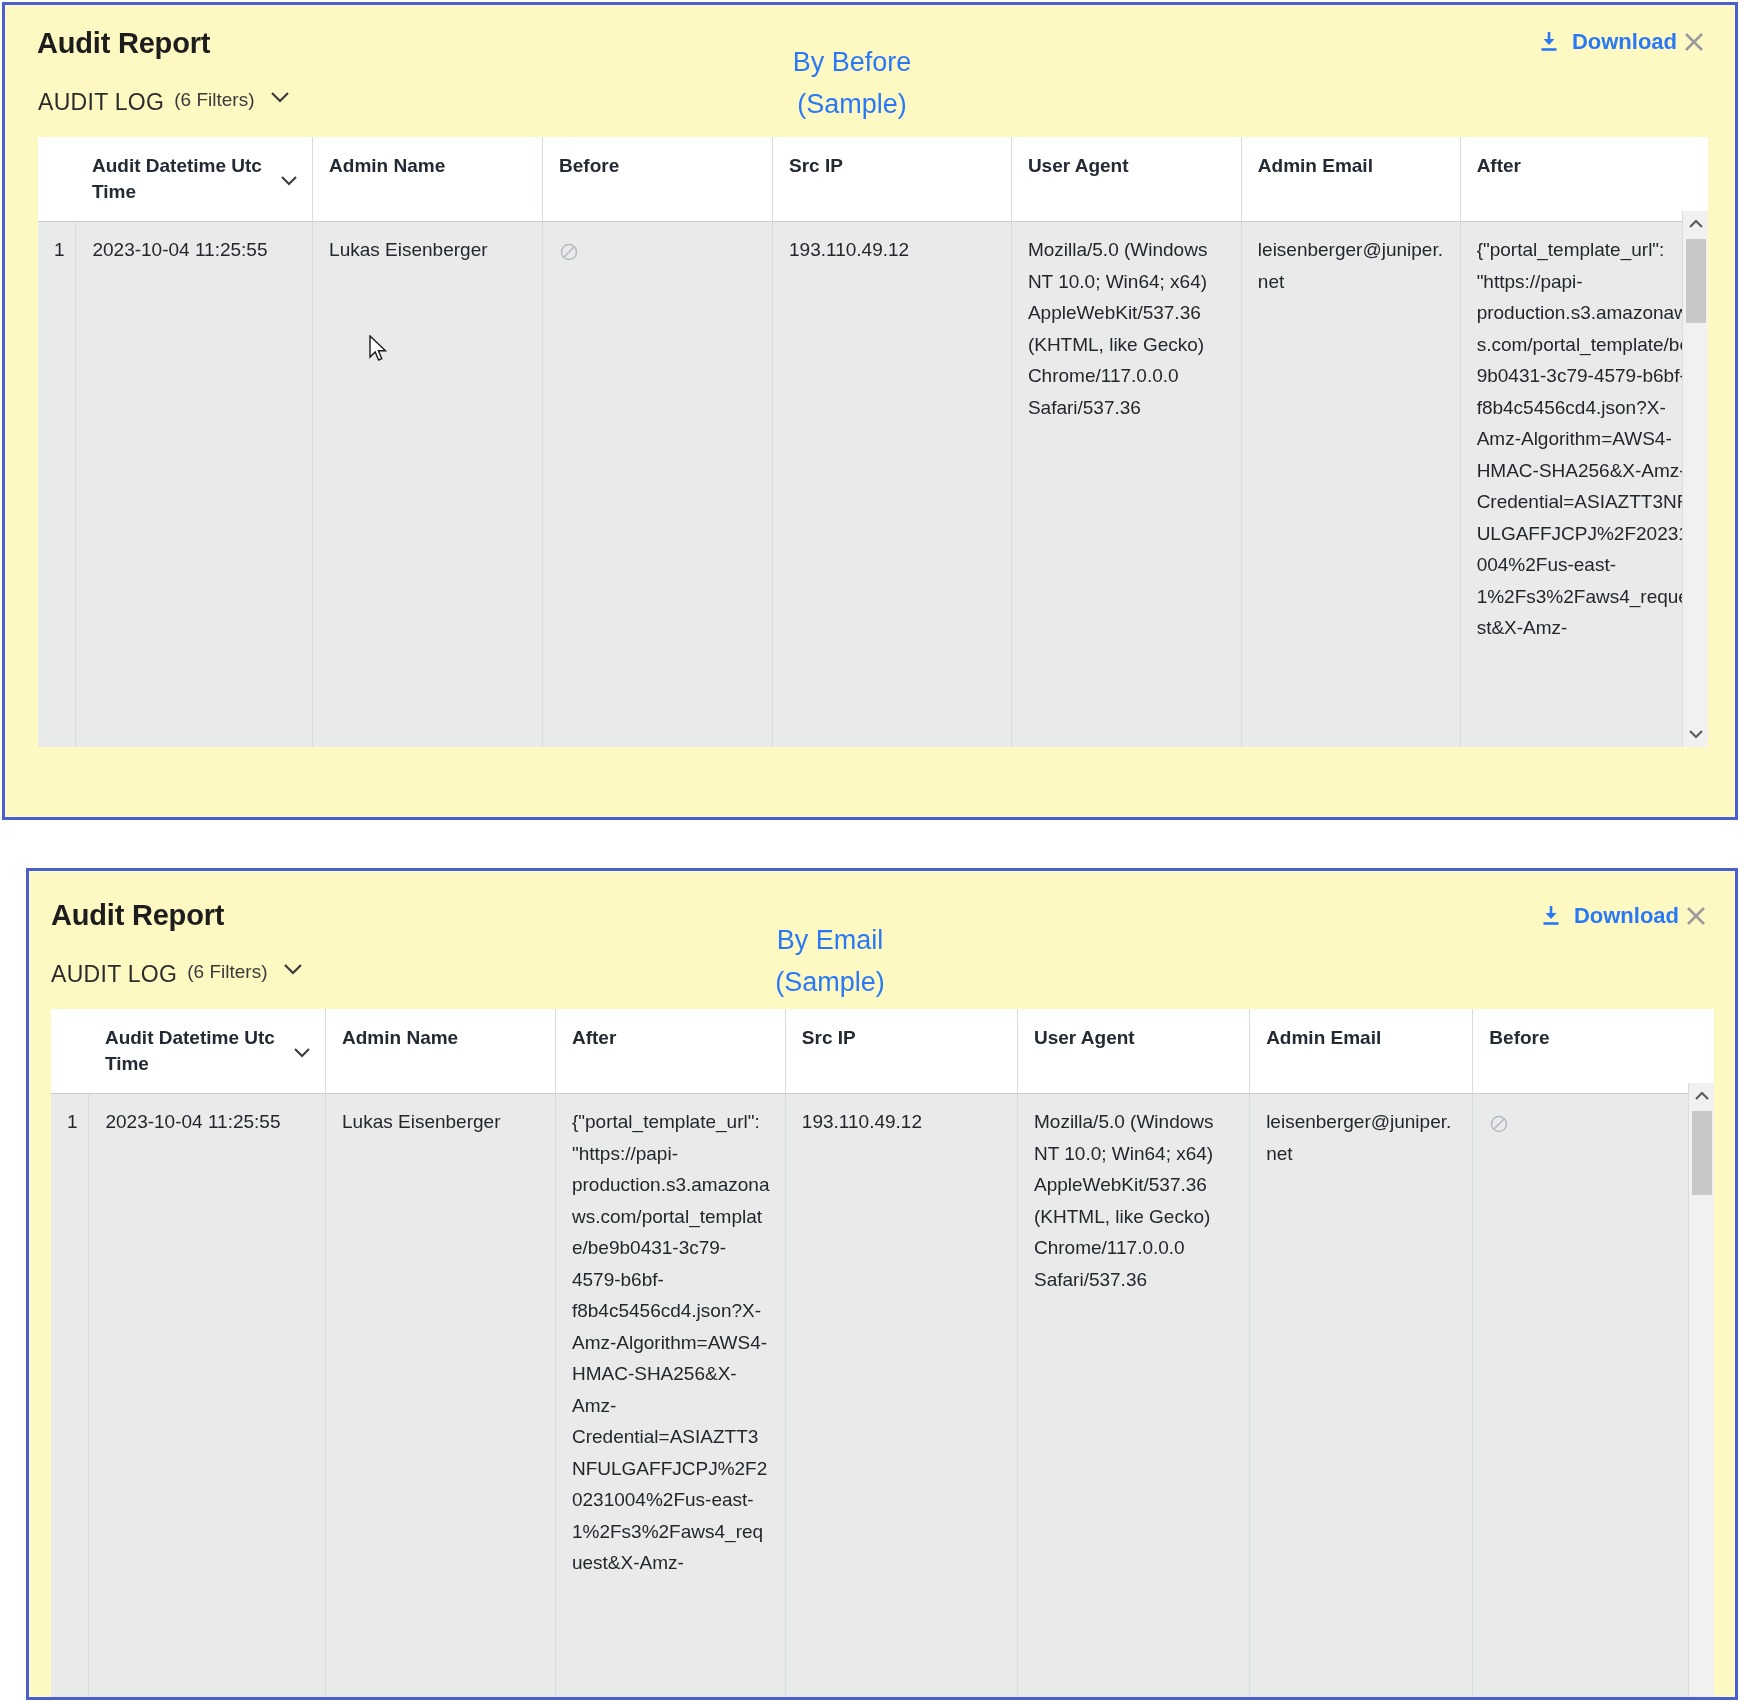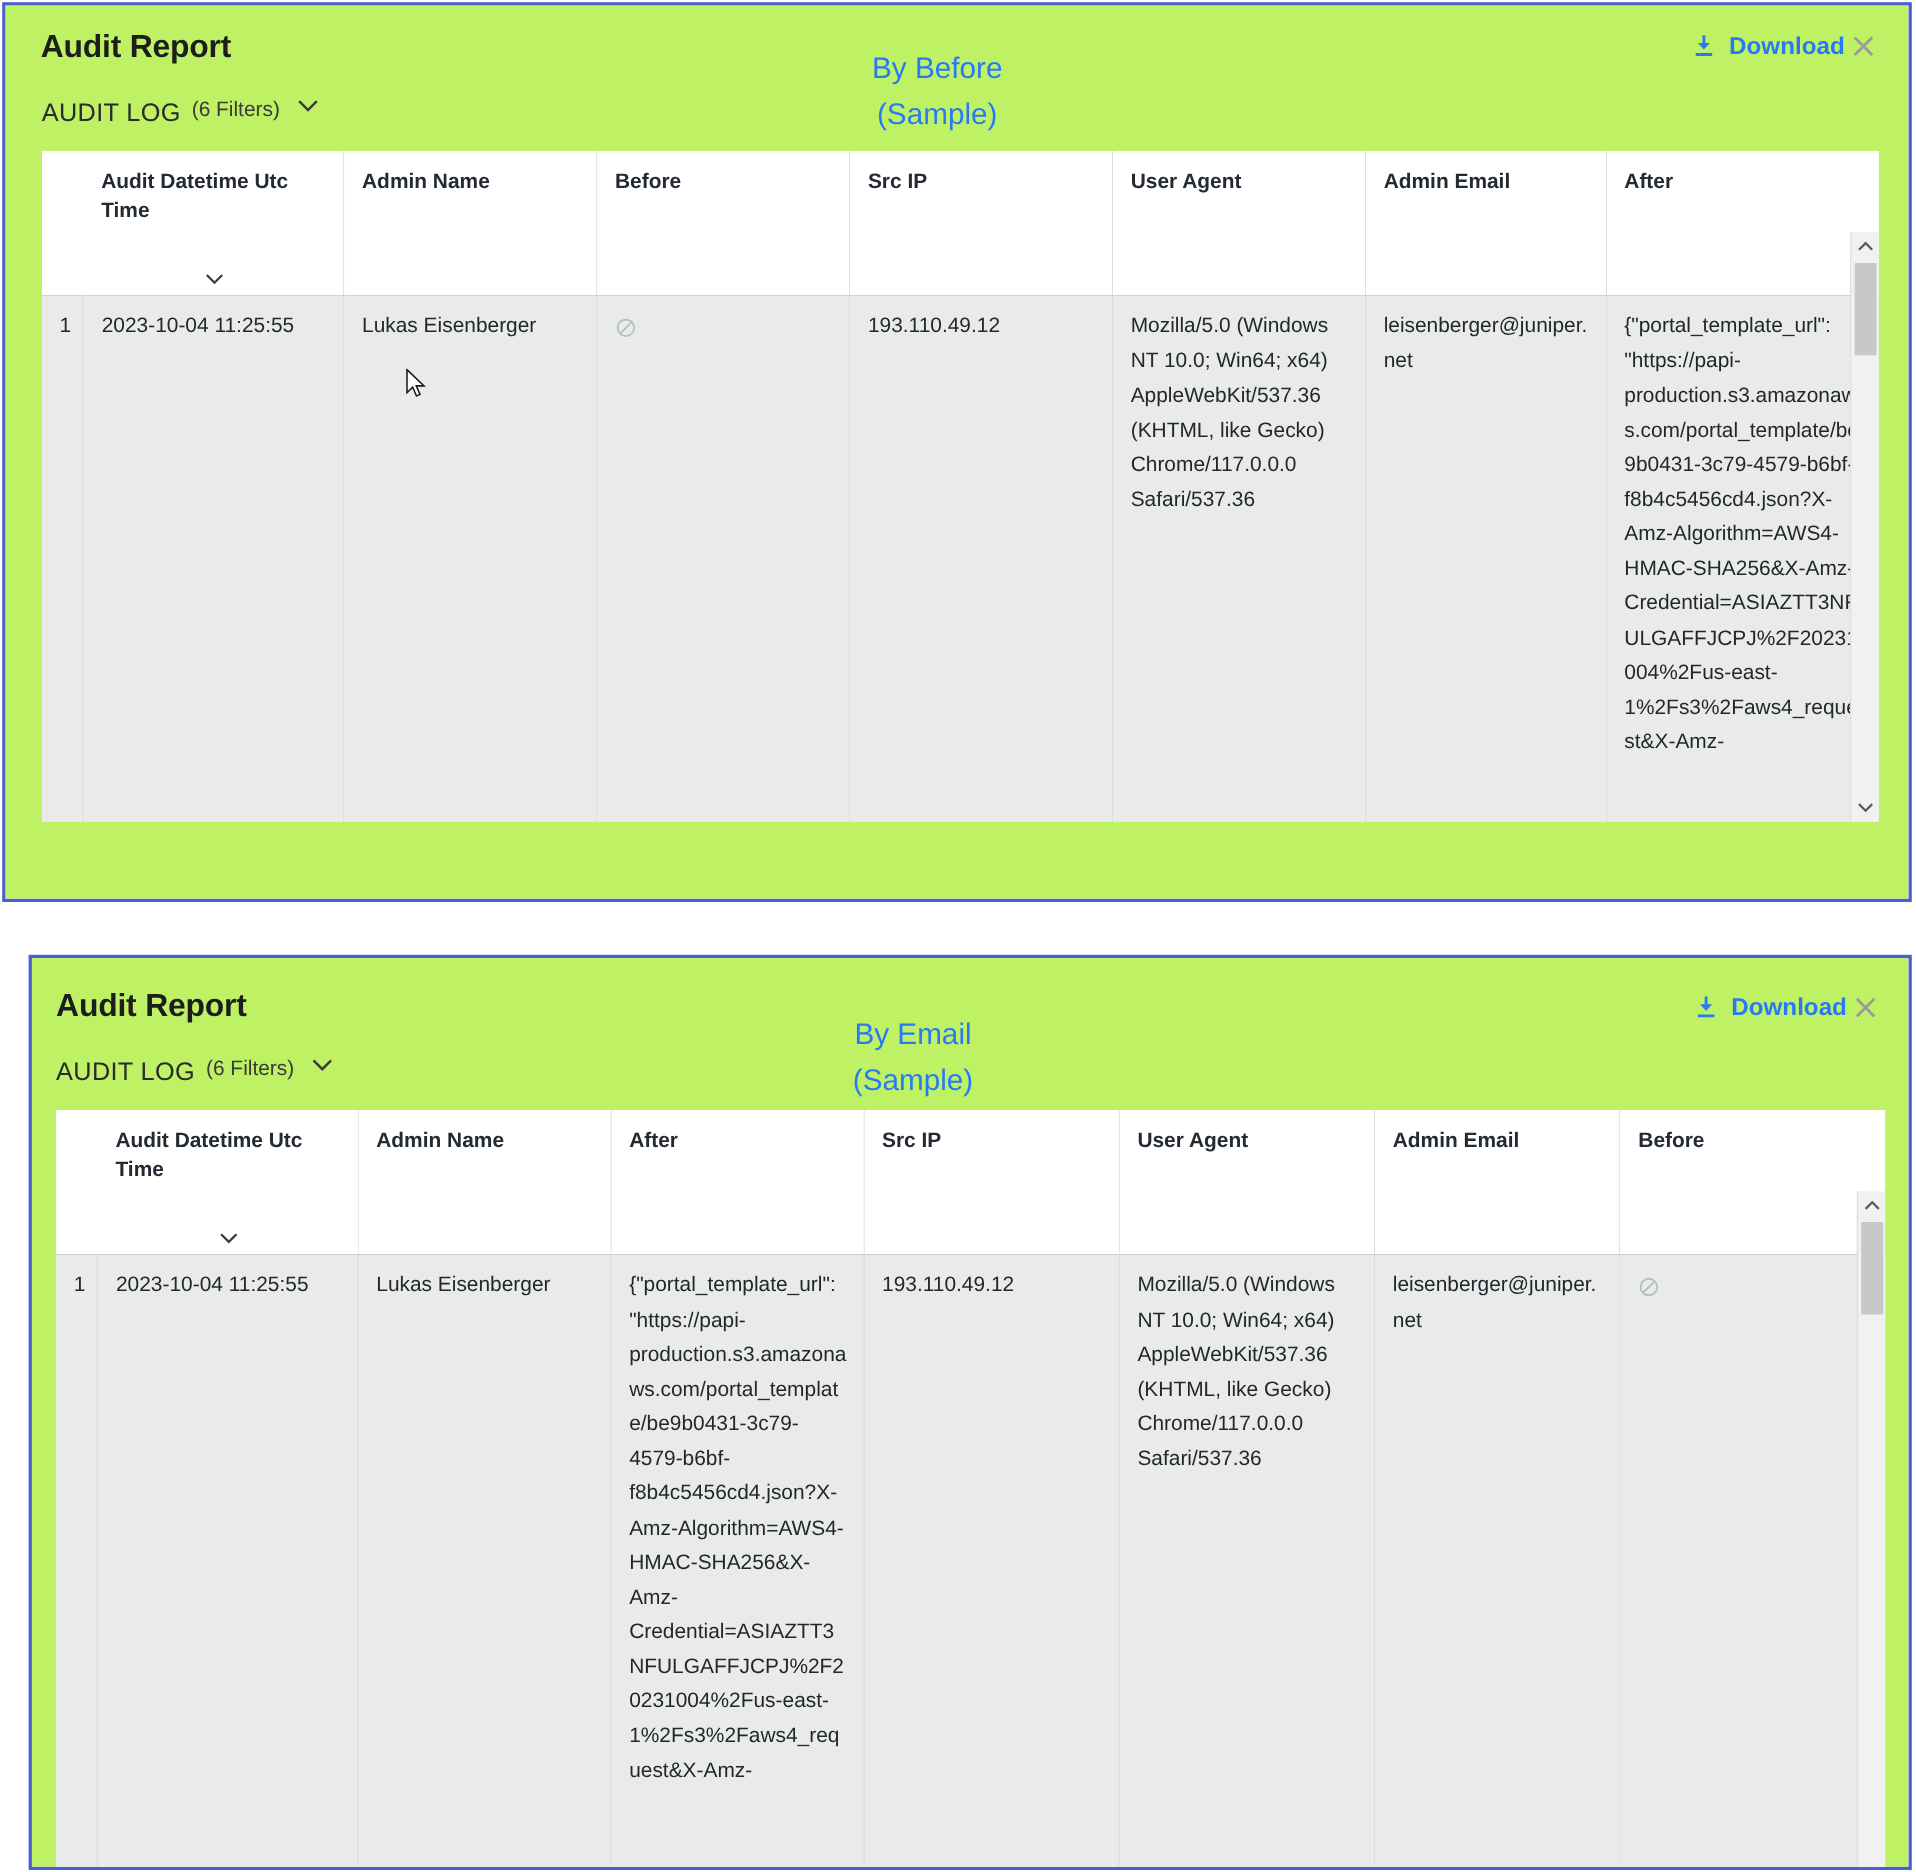--- a/index.html
+++ b/index.html
@@ -12,21 +12,21 @@
 
   .panel {
     position: absolute;
     background: #ffffff;
     border: 3px solid #4a5fd0;
     overflow: hidden;
   }
   #panel-top    { left: 2px;  top: 2px;   width: 1736px; height: 818px; }
   #panel-bottom { left: 26px; top: 868px; width: 1712px; height: 832px; }
 
-  .panel-inner { position: relative; width: 100%; height: 100%; background:#bef264; }
+  .panel-inner { position: relative; width: 100%; height: 100%; background:#fef9c3; }
 
   .report-title {
     position: absolute;
     font-size: 29px;
     font-weight: bold;
     color: #1d1d1d;
     letter-spacing: -0.2px;
   }
   .sample-label {
     position: absolute;
@@ -100,21 +100,21 @@
     color: #232a33;
     padding: 16px 14px 16px 16px;
     border-right: 1px solid #d8dce1;
     border-bottom: 1px solid #c9ced4;
     line-height: 26px;
     height: 74px;
     position: relative;
   }
   table.audit thead th.idx { border-right: none; width: 34px; padding: 0; }
   table.audit thead th:last-child { border-right: none; }
-  th .th-inner { display: flex; align-items: center; justify-content: space-between; gap: 22px; flex-direction: column; }
+  th .th-inner { display: flex; align-items: flex-start; justify-content: space-between; gap: 6px; }
   th .sort-chev { flex: 0 0 auto; width: 18px; height: 11px; margin-top: 14px; cursor: pointer; }
 
   table.audit tbody td {
     background: #e9ebeb;
     vertical-align: top;
     font-size: 19px;
     color: #23272c;
     line-height: 31.5px;
     padding: 12px 14px 12px 16px;
     border-right: 1px solid #d8dce1;

